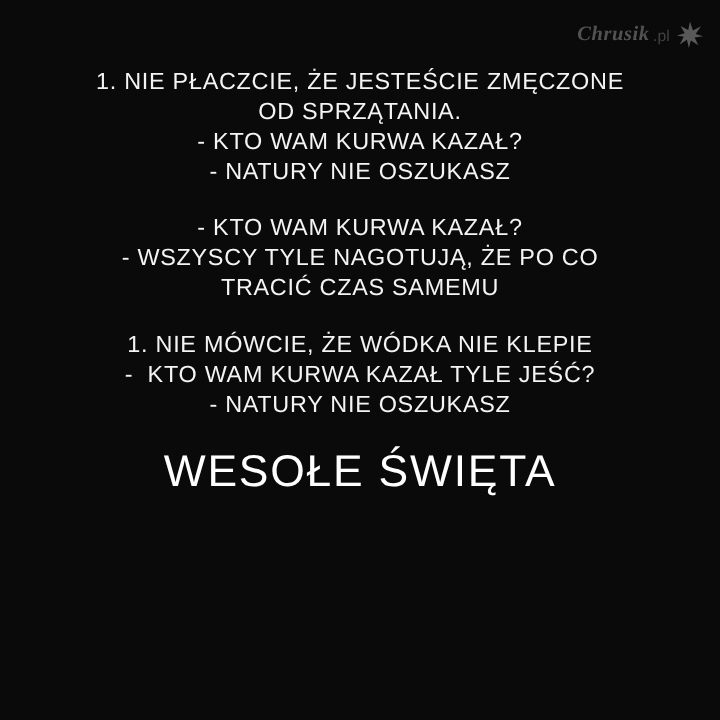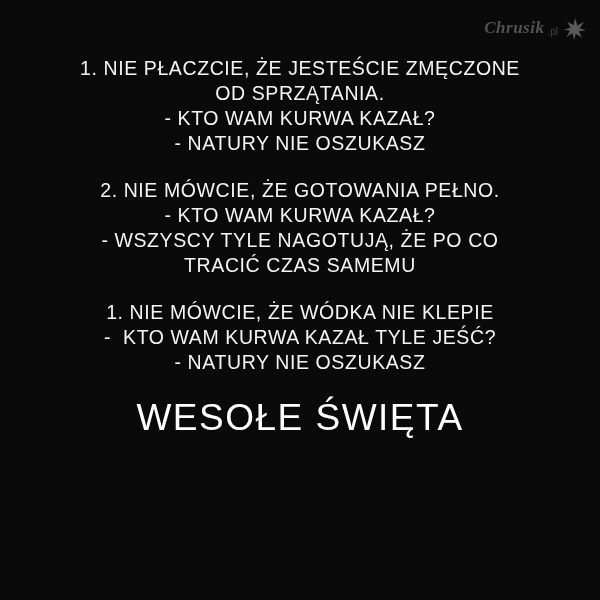--- a/index.html
+++ b/index.html
@@ -33,21 +33,21 @@
   }
   .watermark-text {
     font-family: "Liberation Serif", serif;
     font-size: 17px;
     letter-spacing: 0.5px;
     color: #8d8d8d;
     font-weight: bold;
     font-style: italic;
   }
   .watermark-suffix {
-    font-size: 10px;
+    font-size: 13px;
     color: #6f6f6f;
     font-family: "Liberation Sans", sans-serif;
     letter-spacing: 0;
     margin-left: -3px;
     align-self: flex-end;
     padding-bottom: 3px;
   }
   .watermark-mark {
     width: 22px;
     height: 22px;
@@ -107,21 +107,20 @@
   <div class="content">
 
     <div class="stanza">
       <div class="line">1. NIE PŁACZCIE, ŻE JESTEŚCIE ZMĘCZONE</div>
       <div class="line">OD SPRZĄTANIA.</div>
       <div class="line">- KTO WAM KURWA KAZAŁ?</div>
       <div class="line">- NATURY NIE OSZUKASZ</div>
     </div>
 
     <div class="stanza">
-      <div class="line">2. NIE MÓWCIE, ŻE GOTOWANIA PEŁNO.</div>
       <div class="line">- KTO WAM KURWA KAZAŁ?</div>
       <div class="line">- WSZYSCY TYLE NAGOTUJĄ, ŻE PO CO</div>
       <div class="line">TRACIĆ CZAS SAMEMU</div>
     </div>
 
     <div class="stanza">
       <div class="line">1. NIE MÓWCIE, ŻE WÓDKA NIE KLEPIE</div>
       <div class="line">-  KTO WAM KURWA KAZAŁ TYLE JEŚĆ?</div>
       <div class="line">- NATURY NIE OSZUKASZ</div>
     </div>

